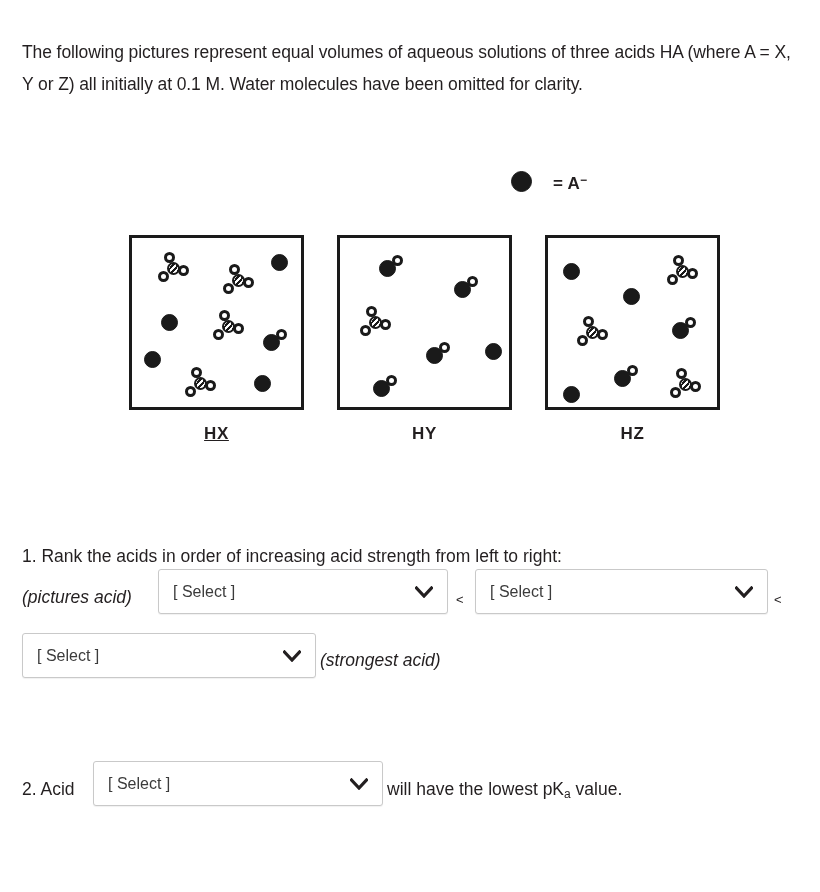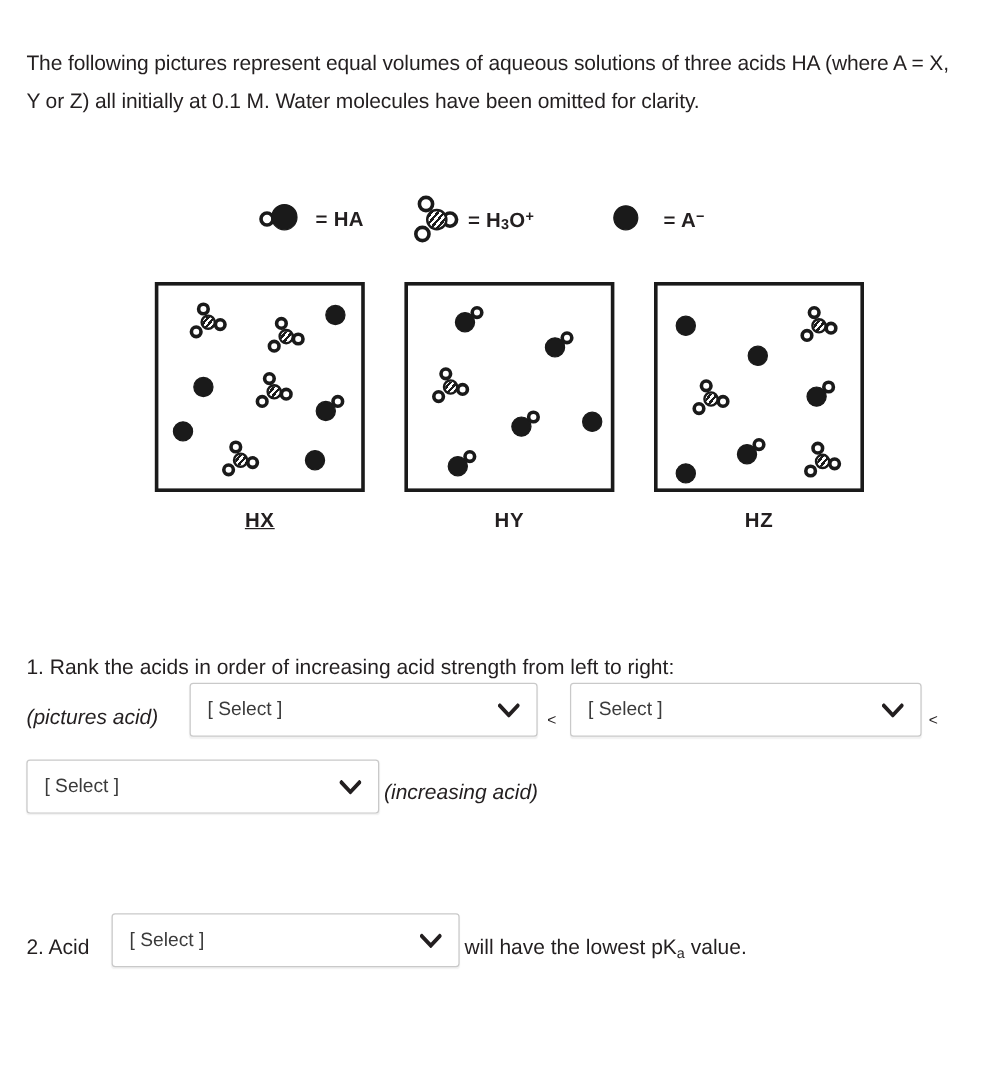--- a/index.html
+++ b/index.html
@@ -144,39 +144,21 @@
     color: #231f20;
   }
 </style>
 </head>
 <body>
 
 <div class="intro">The following pictures represent equal volumes of aqueous solutions of three acids HA (where A = X, Y or Z) all initially at 0.1 M.  Water molecules have been omitted for clarity.</div>
 
 <div class="legend">
 
-  <div class="legend-item" id="legend-ha">
-    <span class="glyph">
-      <span class="atom open" style="left:1px;  top:16px; width:13px; height:13px;"></span>
-      <span class="atom filled" style="left:11px; top:10px; width:22px; height:22px;"></span>
-    </span>
-    <span class="legend-label">
-      <span>= HA</span>
-    </span>
-  </div>
-
-  <div class="legend-item" id="legend-h3o">
-    <span class="glyph">
-      <span class="atom open" style="left:6px;  top:3px;  width:14px; height:14px;"></span>
-      <span class="atom open" style="left:26px; top:16px; width:14px; height:14px;"></span>
-      <span class="atom open" style="left:3px;  top:28px; width:14px; height:14px;"></span>
-      <span class="atom hatch" style="left:13px; top:14px; width:18px; height:18px;"></span>
-    </span>
-    <span class="legend-label"><span>= H</span><sub>3</sub><span>O</span><sup>+</sup></span>
-  </div>
+
 
   <div class="legend-item" id="legend-a">
     <span class="glyph">
       <span class="atom filled" style="left:6px; top:11px; width:21px; height:21px;"></span>
     </span>
     <span class="legend-label"><span>= A</span><sup>−</sup></span>
   </div>
 </div>
 
 <div class="boxes" id="boxes-container">
@@ -319,21 +301,21 @@
 
 <div class="select-box" style="left:22px; top:633px; width:294px; height:45px;">
   <span class="sel-text">[ Select ]</span>
   <span class="caret">
     <svg width="18" height="12" viewBox="0 0 18 12">
         <path d="M1.5 2 L9 10 L16.5 2" stroke="#231f20" stroke-width="3.2" fill="none" stroke-linecap="square"></path>
       </svg>
   </span>
 </div>
 
-<div class="q-text italic" style="left:320px; top:646px;">(increasing acid)</div>
+<div class="q-text italic" style="left:320px; top:646px;">(strongest acid)</div>
 
 <div class="q-text" style="left:22px; top:775px;">2. Acid</div>
 
 <div class="select-box" style="left:93px; top:761px; width:290px; height:45px;">
   <span class="sel-text">[ Select ]</span>
   <span class="caret">
     <svg width="18" height="12" viewBox="0 0 18 12">
         <path d="M1.5 2 L9 10 L16.5 2" stroke="#231f20" stroke-width="3.2" fill="none" stroke-linecap="square"></path>
       </svg>
   </span>

